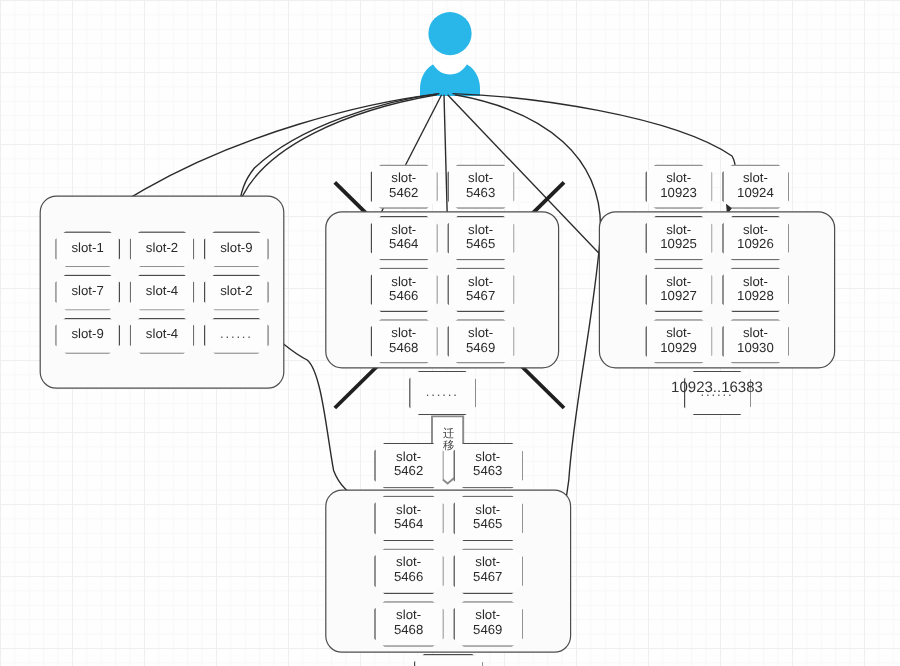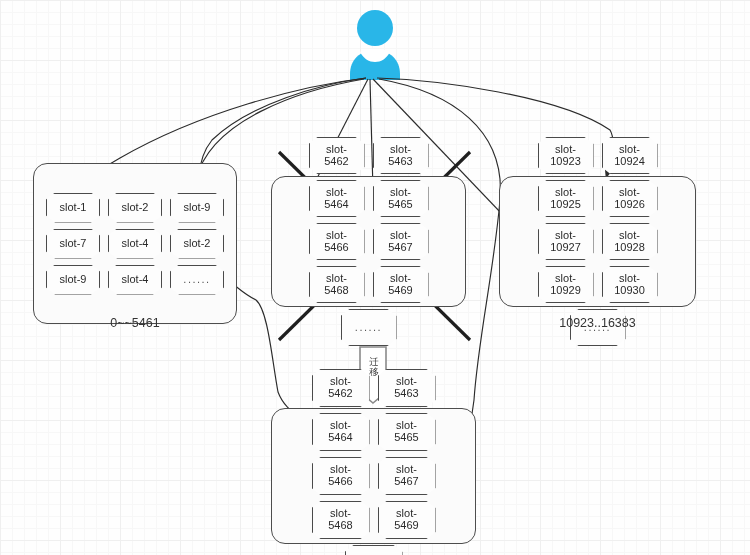--- a/index.html
+++ b/index.html
@@ -160,21 +160,20 @@
     <div class="slot">slot-1</div>
     <div class="slot">slot-2</div>
     <div class="slot">slot-9</div>
     <div class="slot">slot-7</div>
     <div class="slot">slot-4</div>
     <div class="slot">slot-2</div>
     <div class="slot">slot-9</div>
     <div class="slot">slot-4</div>
     <div class="slot dots">......</div>
   </div>
-  <div class="box-label" style="left:33px; top:316px; width:204px;">0~~5461</div>
 
   <div class="group-box" id="box-b" style="left:271px; top:176px; width:195px; height:131px;">
     <div class="slot">slot-
 5462</div>
     <div class="slot">slot-
 5463</div>
     <div class="slot">slot-
 5464</div>
     <div class="slot">slot-
 5465</div>

